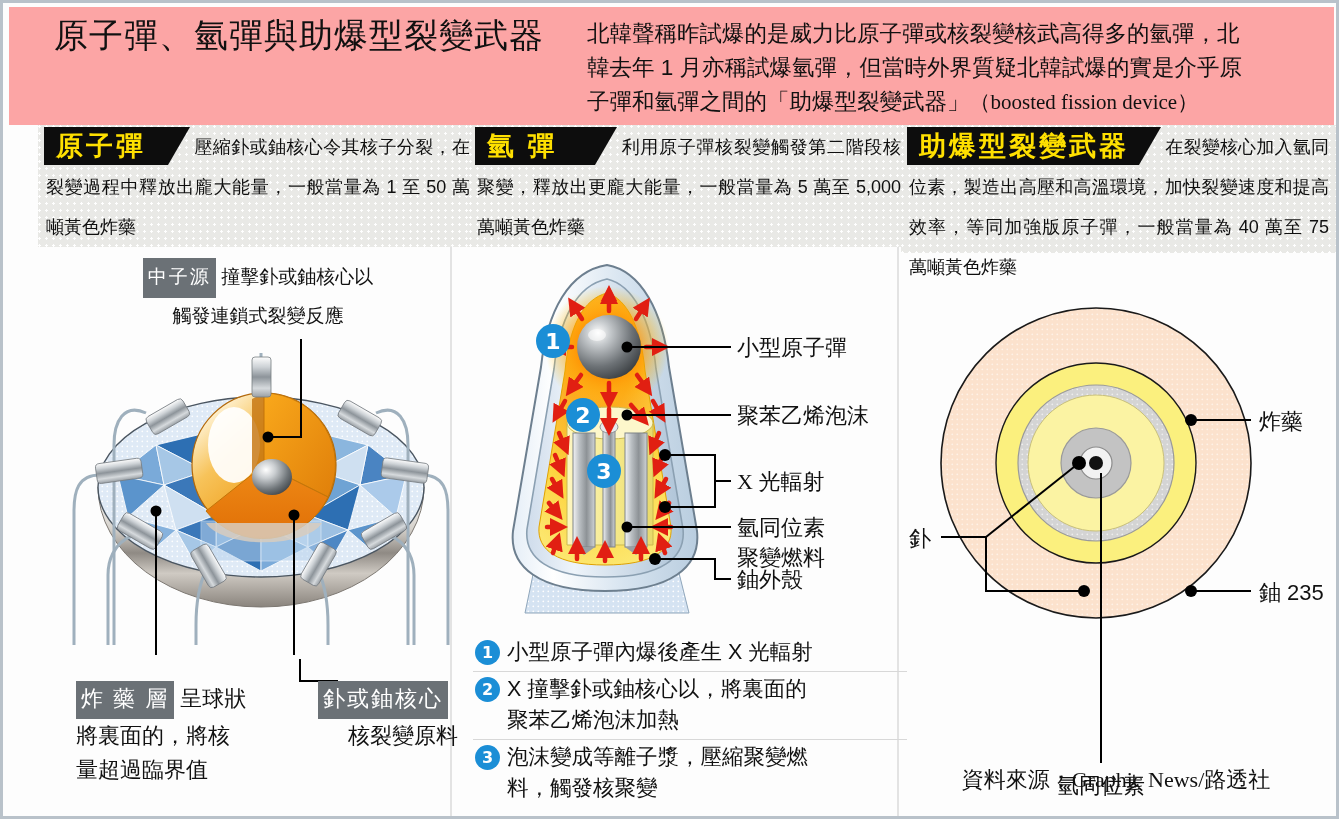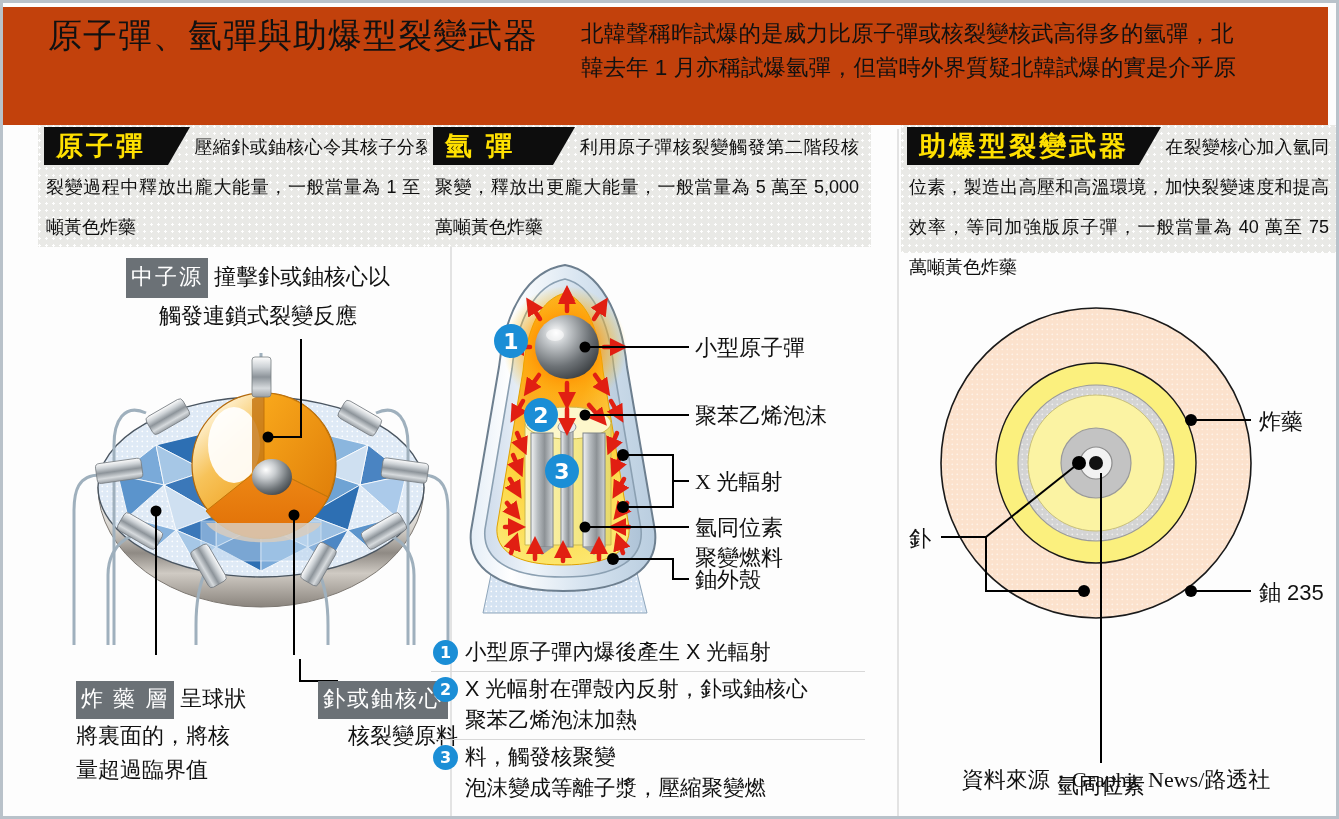--- a/index.html
+++ b/index.html
@@ -20,23 +20,23 @@
   }
   .inner {
     position: absolute;
     left: 0; top: 0; right: 0; bottom: 0;
     background: #fdfdfd;
   }
 
   
   .titlebar {
     position: absolute;
-    left: 0; top: 4px;
+    left: 6px; top: 4px;
     width: 1325px; height: 118px;
-    background: #c2410c;
+    background: #fca5a5;
   }
   .main-title {
     position: absolute;
     left: 10px; top: 6px;
     width: 560px;
     text-align: center;
     font-size: 34px;
     line-height: 1.32;
     letter-spacing: 1px;
     color: #111;
@@ -57,21 +57,21 @@
     font-size: 21px;
   }
 
   
   .col {
     position: absolute;
     top: 122px;
     bottom: 0;
   }
   .col1 { left: 6px;   width: 440px; margin-left: 29px; }
-  .col2 { left: 424px; width: 444px; }
+  .col2 { left: 466px; width: 444px; }
   .col3 { left: 898px; width: 435px; }
 
   .divider {
     position: absolute;
     top: 126px;
     width: 2px;
     height: 690px;
     background: #e3e3e3;
   }
   .div1 { left: 447px; }
@@ -138,21 +138,21 @@
     padding: 1px 5px 3px 5px;
     letter-spacing: 2px;
   }
 
   
   .c1-toplabel {
     position: absolute;
     left: 0px; top: 133px;
     width: 440px;
     text-align: center;
-    font-size: 22px;
+    font-size: 19px;
     line-height: 36px;
     color: #111;
   }
   .abomb {
     position: absolute;
     left: 18px; top: 200px;
     width: 410px; height: 330px;
   }
   .c1-bottom {
     position: absolute;
@@ -246,20 +246,21 @@
 <div id="page">
 <div class="inner">
 
   <div class="titlebar">
     <div class="main-title">
       <div>原子彈、氫彈與助爆型裂變武器</div>
     </div>
     <div class="lede">
       <div>北韓聲稱昨試爆的是威力比原子彈或核裂變核武高得多的氫彈，北</div>
       <div>韓去年 1 月亦稱試爆氫彈，但當時外界質疑北韓試爆的實是介乎原</div>
+      <div><span>子彈和氫彈之間的「助爆型裂變武器」</span><span class="en">（boosted fission device）</span></div>
     </div>
   </div>
 
   <div class="divider div1"></div>
   <div class="divider div2"></div>
 
   <div class="col col1">
 
     <div class="dotpanel">
       <div class="banner b1">原子彈</div>
@@ -585,27 +586,27 @@
       </svg>
     </div>
 
     <div class="numlist">
       <div class="numrow">
         <span class="bullet">1</span>
         <div>小型原子彈內爆後產生 X 光輻射</div>
       </div>
       <div class="numrow">
         <span class="bullet">2</span>
-        <div>X 光幅射在彈殼內反射，釙或鈾核心</div>
+        <div>X 撞擊釙或鈾核心以，將裏面的</div>
         <div>聚苯乙烯泡沫加熱</div>
       </div>
       <div class="numrow">
         <span class="bullet">3</span>
+        <div>泡沫變成等離子漿，壓縮聚變燃</div>
         <div>料，觸發核聚變</div>
-        <div>泡沫變成等離子漿，壓縮聚變燃</div>
       </div>
     </div>
   </div>
 
   <div class="col col3">
 
     <div class="dotpanel">
       <div class="banner b3">助爆型裂變武器</div>
       <div class="desc"><span class="pad3"></span><span>在裂變核心加入氫同位素，製造出高壓和高溫環境，加快裂變速度和提高效率，等同加強版原子彈，一般當量為 40 萬至 75 萬噸黃色炸藥</span></div>
     </div>

